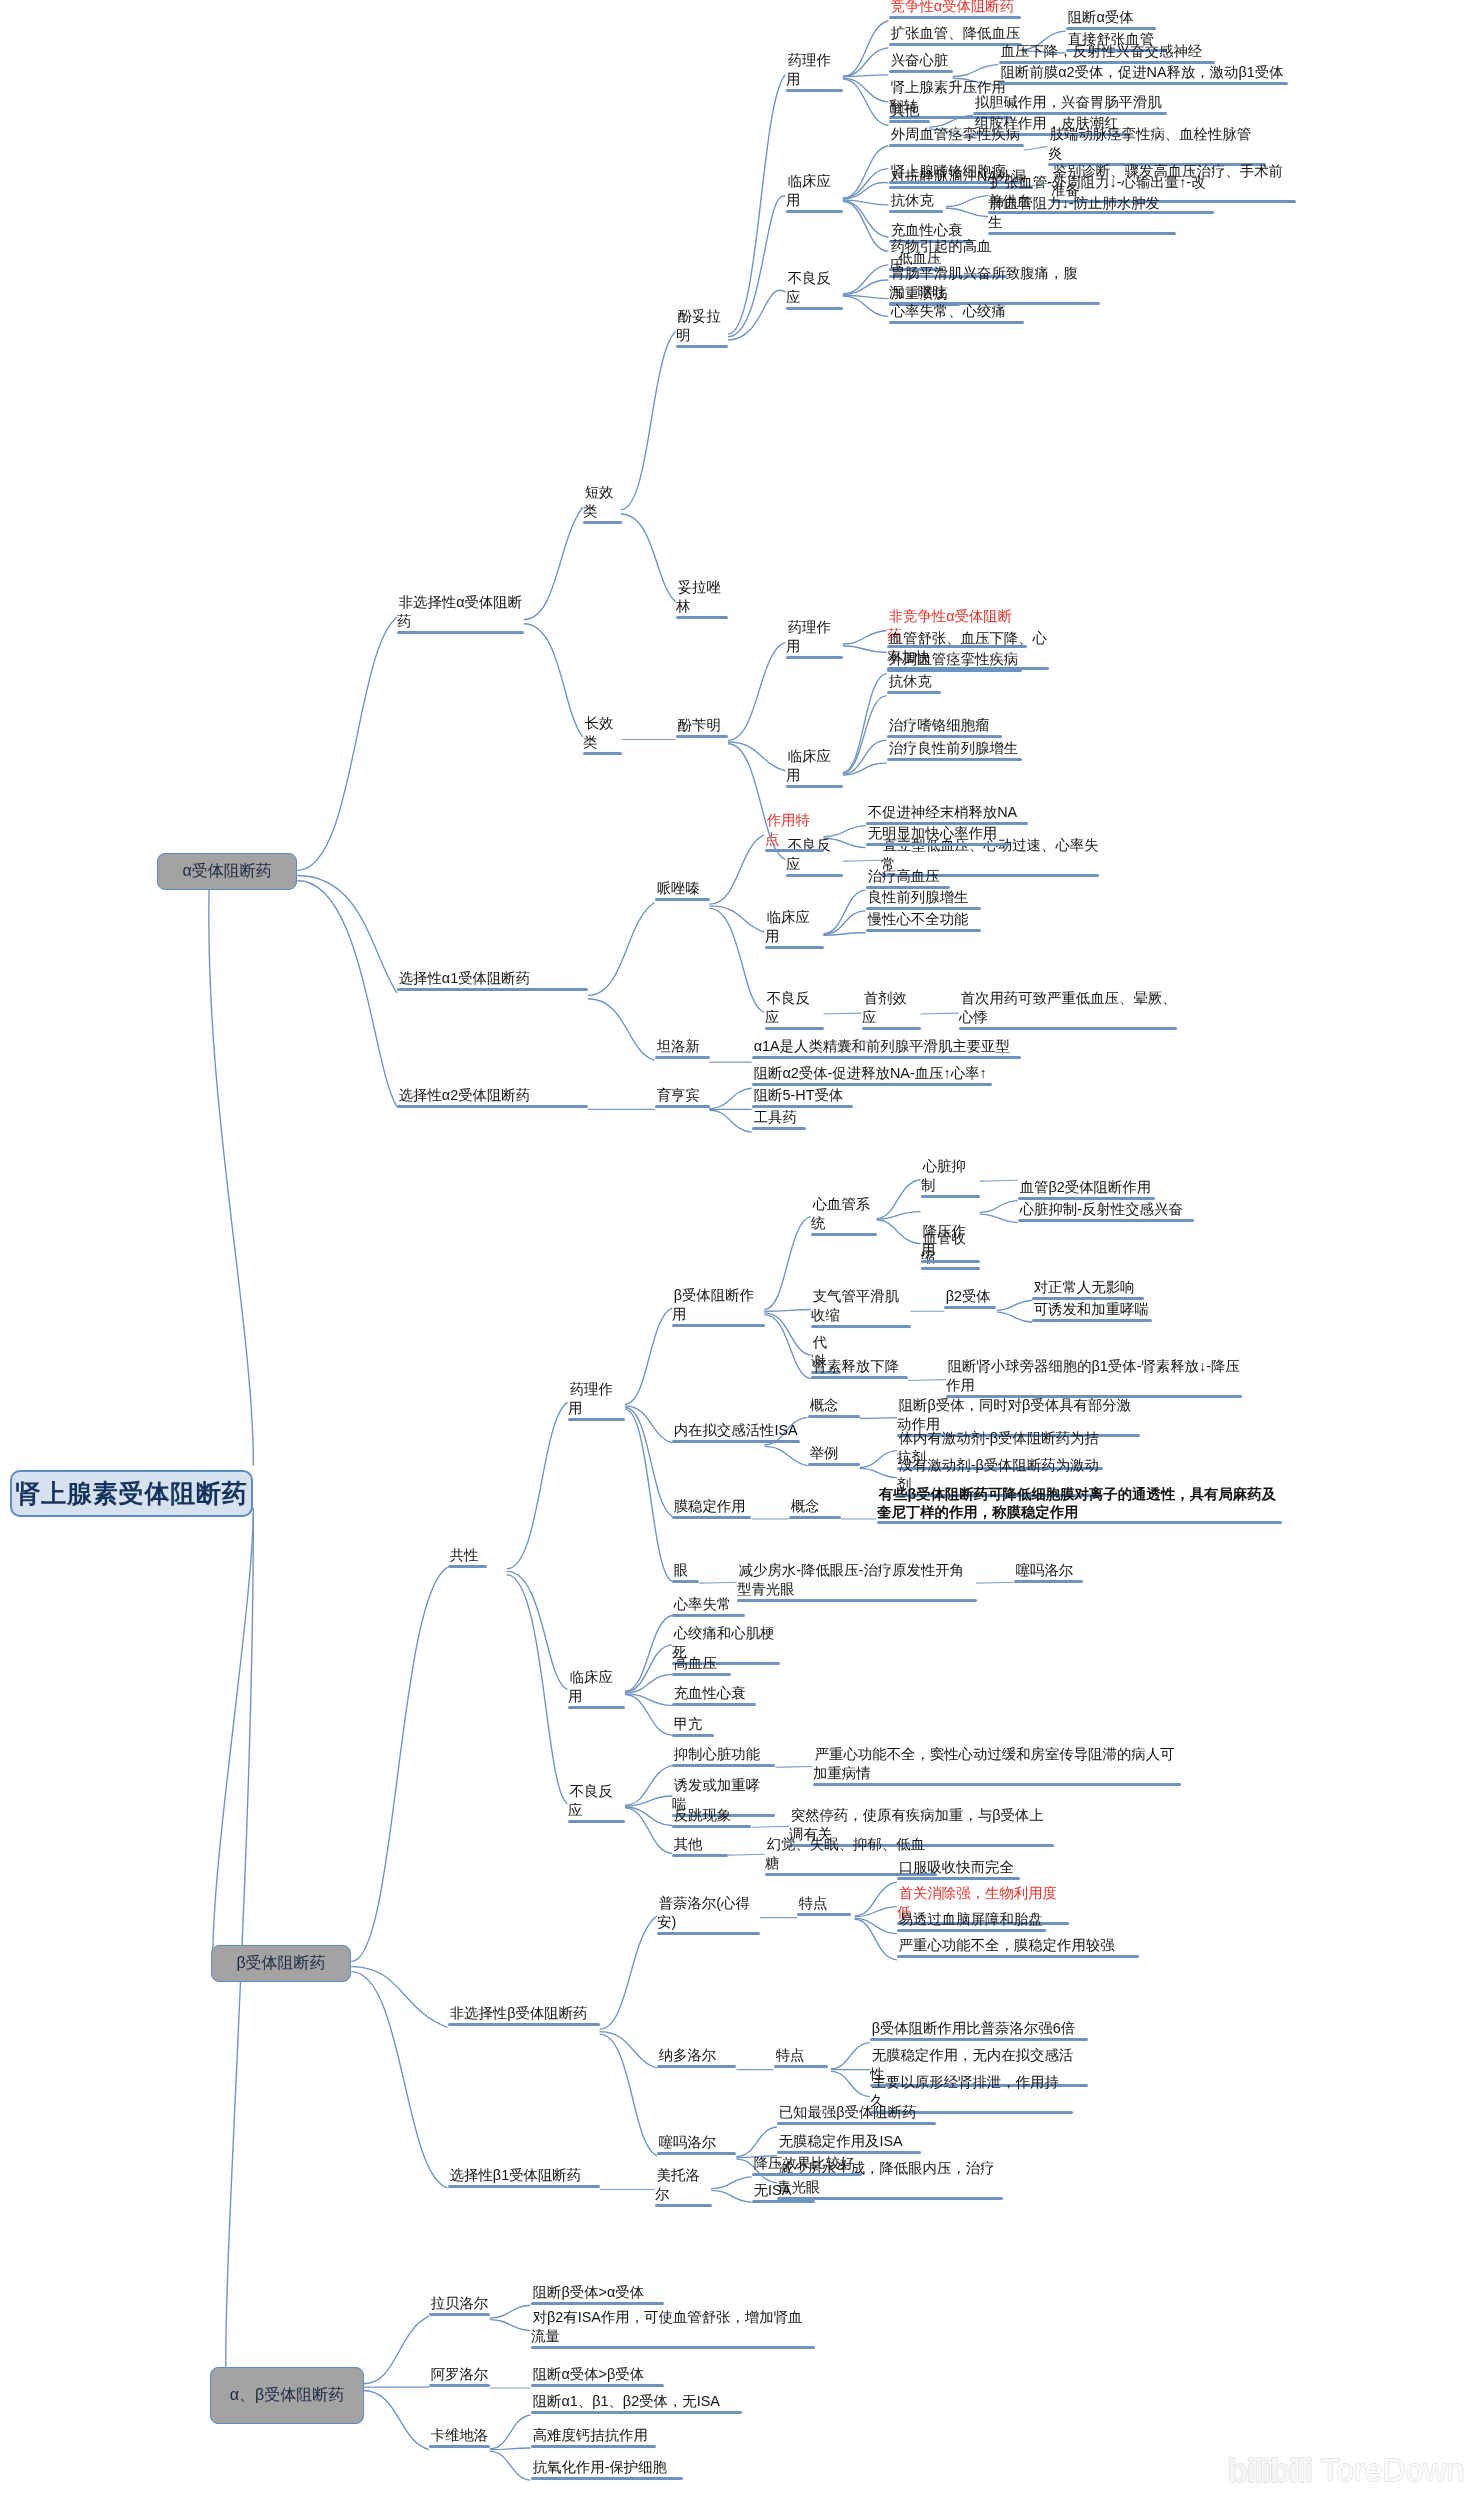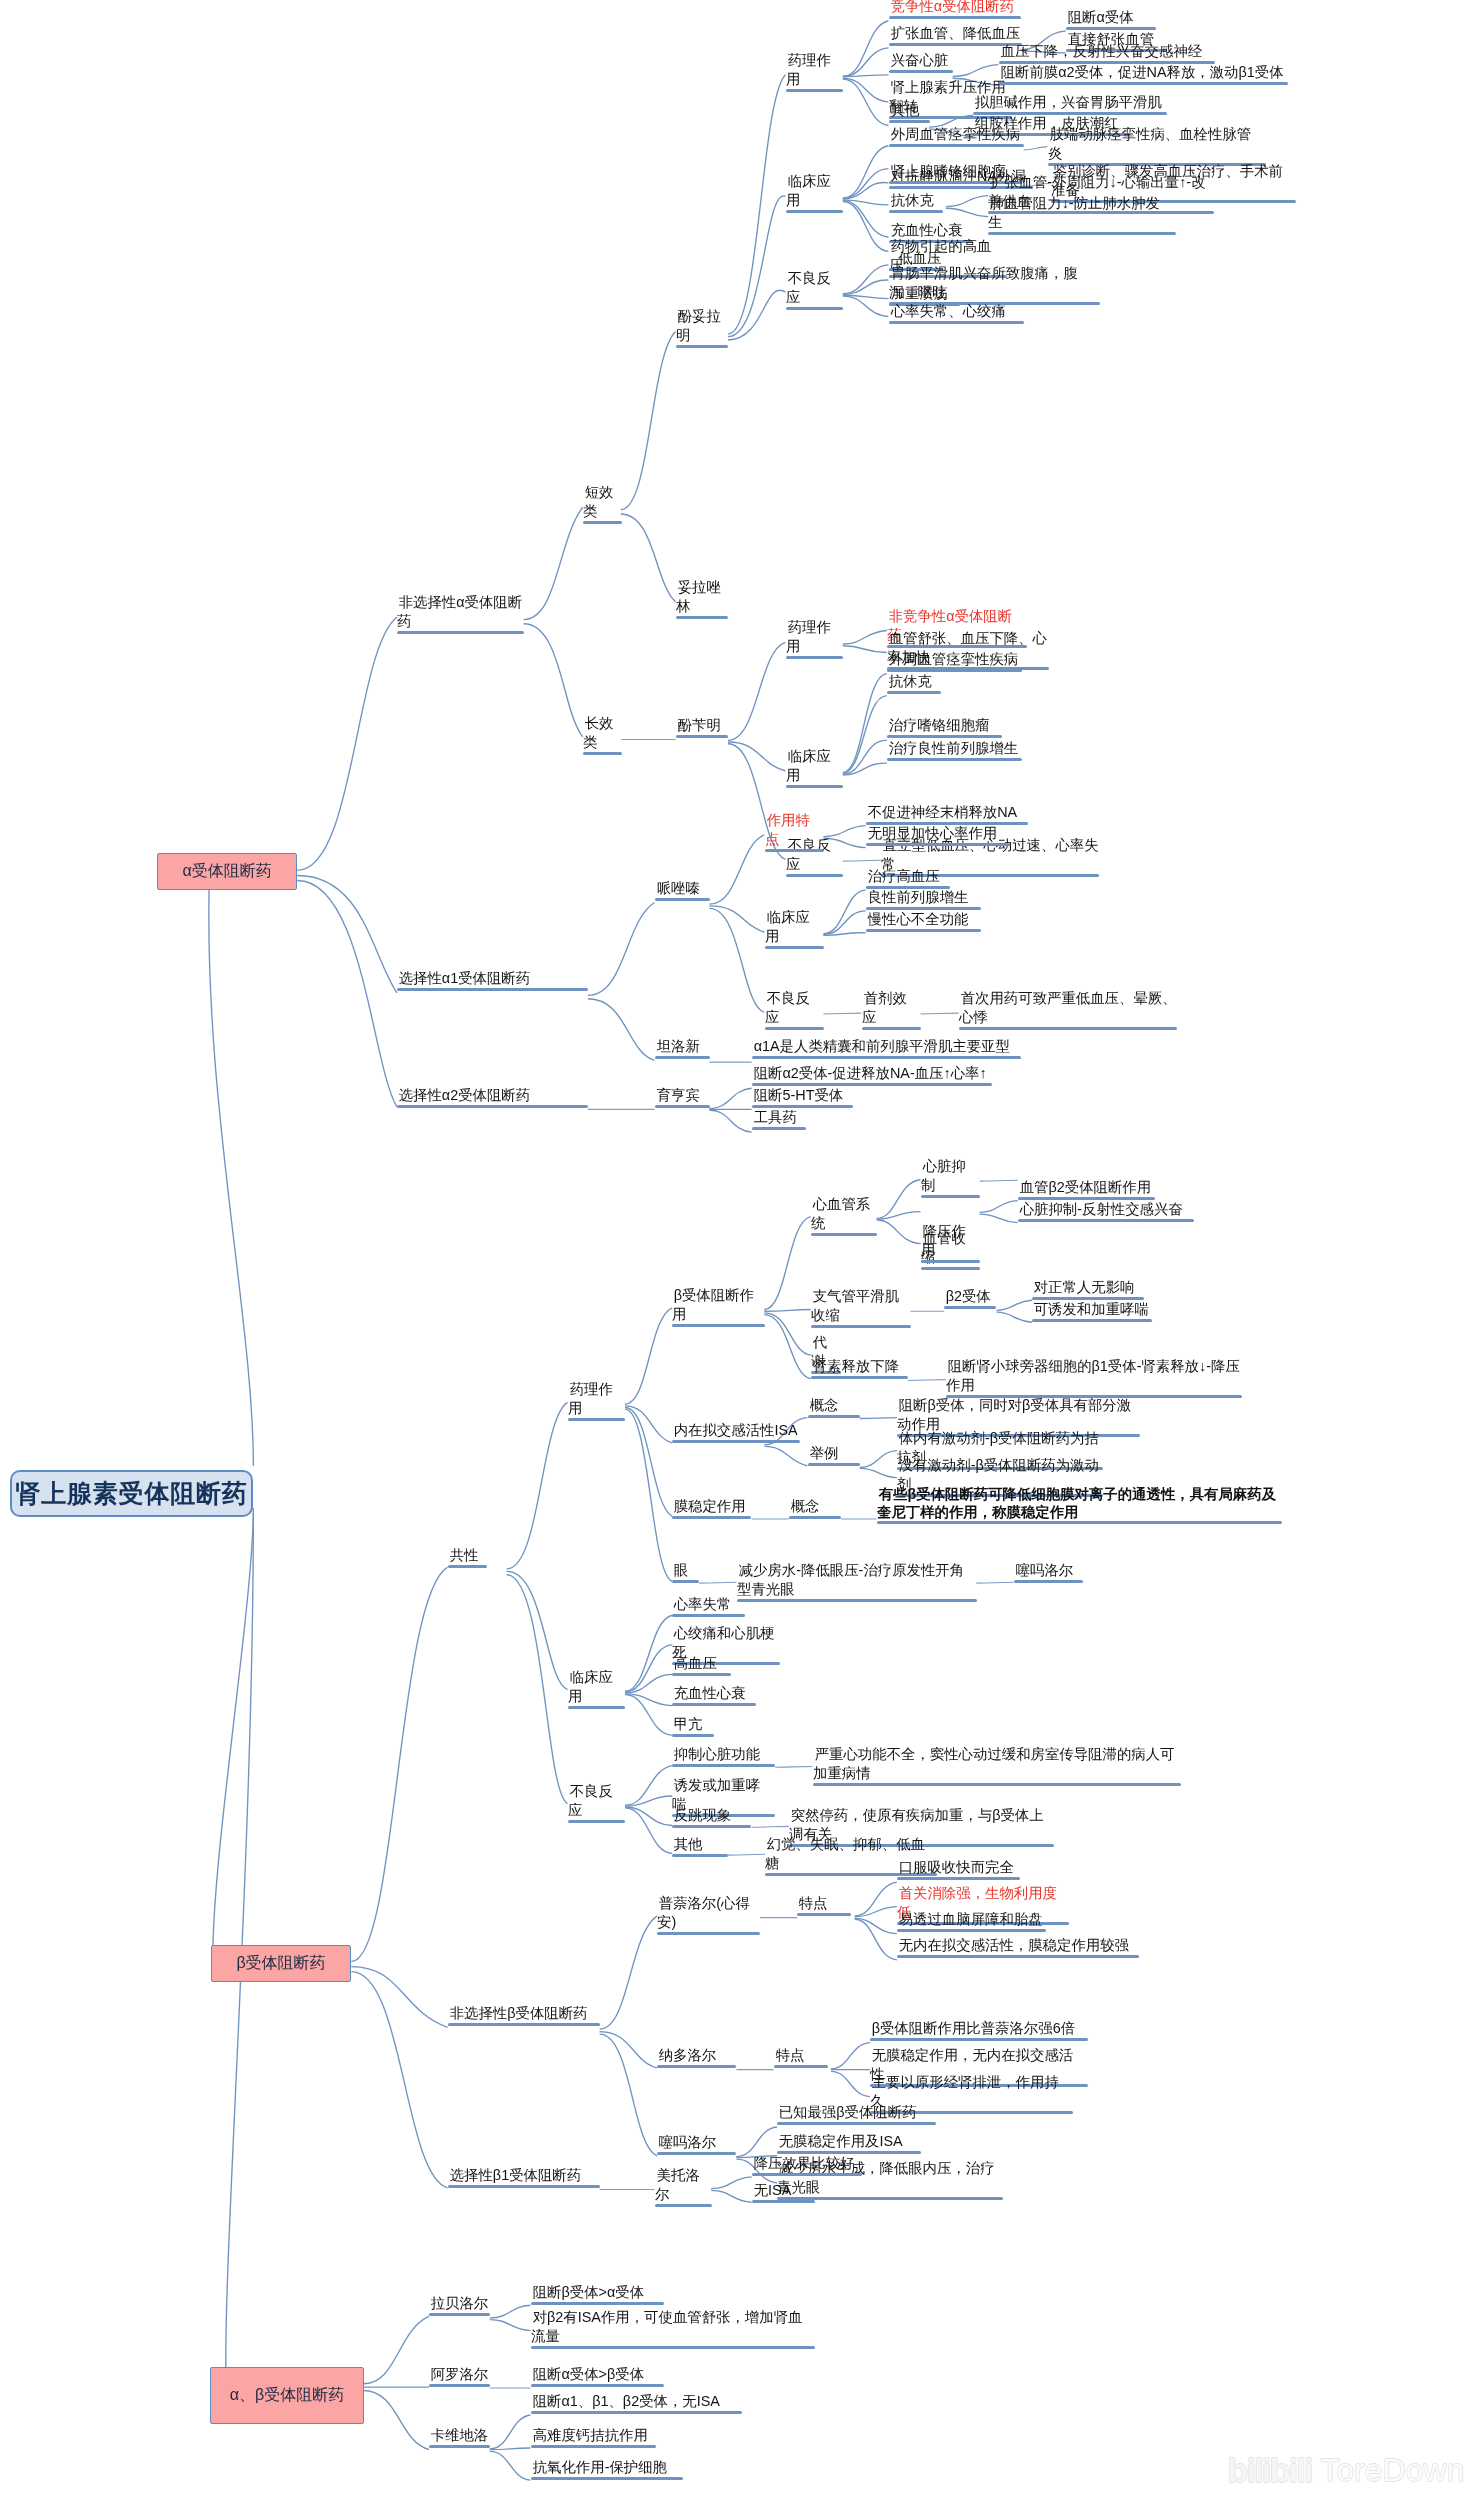--- a/index.html
+++ b/index.html
@@ -38,22 +38,22 @@
   }
   .node .txt{
     display:block;
     line-height:1.16;
     white-space:nowrap;
   }
 
   
   .boxnode{
     border:1.7px solid #5b8cc4;
-    background:#fca5a5;
-    border-radius:2px;
+    background:#a3a3a3;
+    border-radius:8px;
     display:flex;
     align-items:center;
     justify-content:center;
     padding:0 12px;
   }
   .boxnode.root{
     border-width:2.5px;
     border-radius:10px;
     background:#d6e2f0;
   }
@@ -797,21 +797,21 @@
   </div>
   <div class="bar red" style="left:897px;top:1884px;width:172px;">
     <span class="txt s15">首关消除强，生物利用度低</span>
     <span class="rule"></span>
   </div>
   <div class="bar" style="left:897px;top:1910px;width:149px;">
     <span class="txt s15">易透过血脑屏障和胎盘</span>
     <span class="rule"></span>
   </div>
   <div class="bar" style="left:897px;top:1936px;width:242px;">
-    <span class="txt s15">无内在拟交感活性，膜稳定作用较强</span>
+    <span class="txt s15">严重心功能不全，膜稳定作用较强</span>
     <span class="rule"></span>
   </div>
 
   <div class="bar" style="left:657px;top:2046px;width:79px;">
     <span class="txt s15">纳多洛尔</span>
     <span class="rule"></span>
   </div>
   <div class="bar" style="left:774px;top:2046px;width:54px;">
     <span class="txt s15">特点</span>
     <span class="rule"></span>

